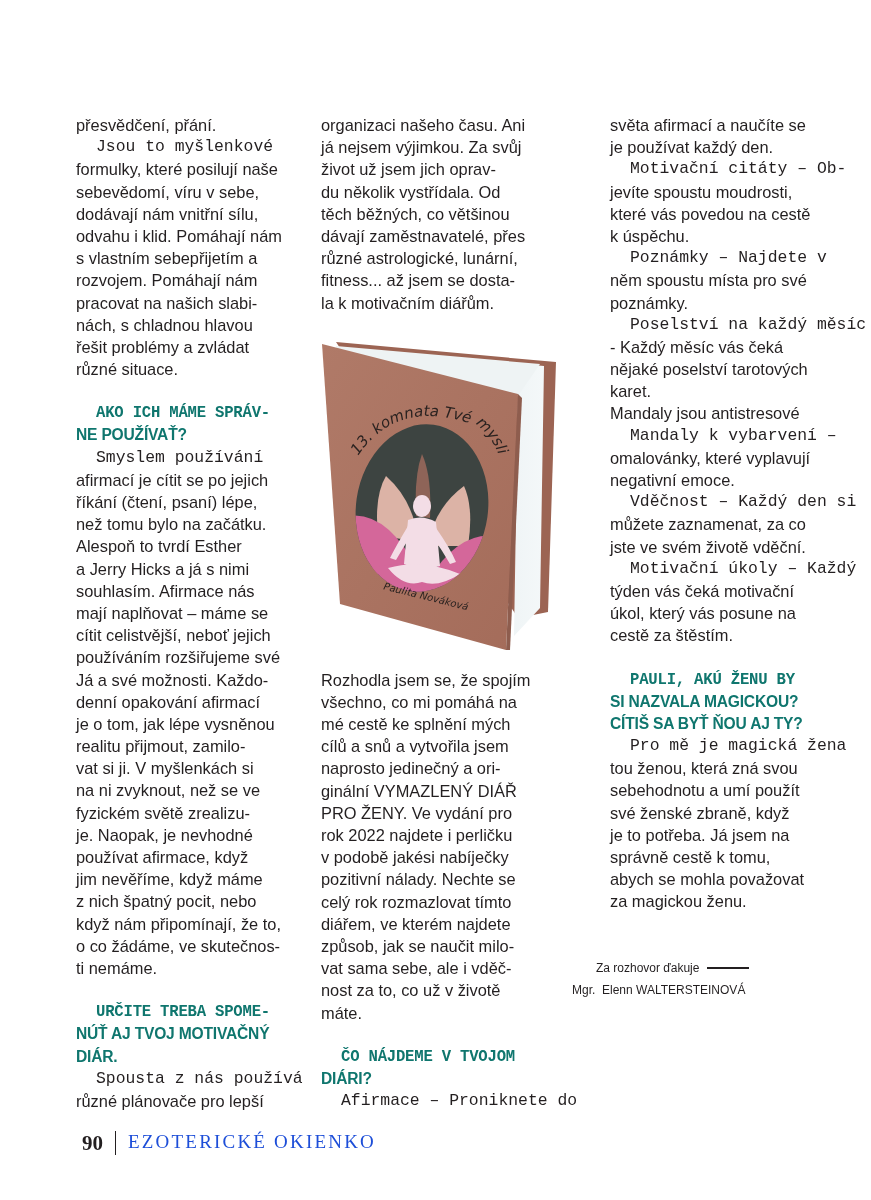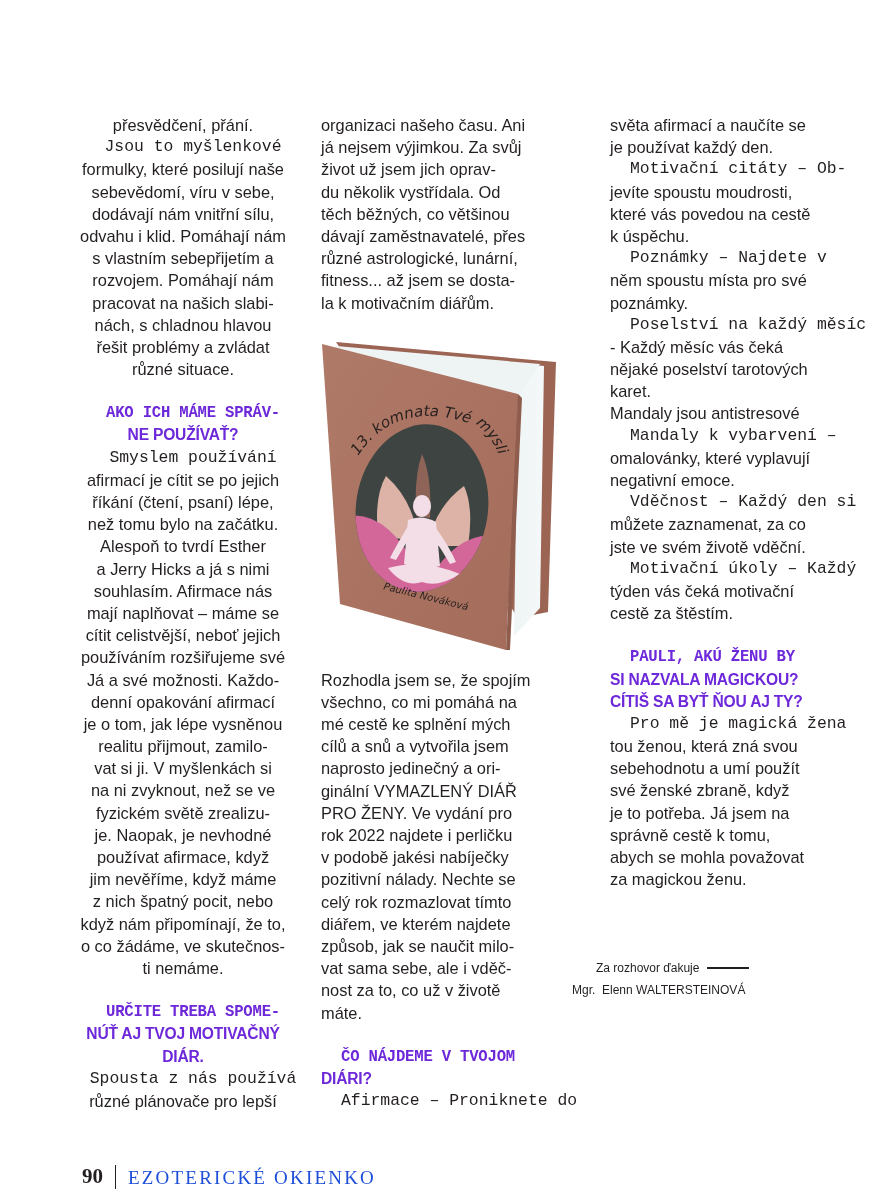--- a/index.html
+++ b/index.html
@@ -1,28 +1,28 @@
 <!DOCTYPE html>
 <html><head>
 <meta charset="utf-8">
 <style>
   html, body { margin: 0; padding: 0; background: #ffffff; }
   body { width: 871px; height: 1200px; position: relative; overflow: hidden;
          font-family: "Liberation Sans", "DejaVu Sans", sans-serif; color: #231f20; }
   .col { position: absolute; top: 114px; font-size: 16.4px; line-height: 22.2px; }
-  .col1 { left: 68px; width: 230px; text-align: center; }
+  .col1 { left: 76px; width: 230px; }
   .col2 { left: 321px; width: 236px; }
   .col3 { left: 574px; width: 236px; margin-left: 36px; }
   .ln { display: block; white-space: nowrap; height: 22.2px; }
   .ind { padding-left: 20px; font-family: Liberation Mono, monospace; }
-  .head { font-weight: 700; color: #6d28d9; font-size: 15.6px; letter-spacing: -0.2px; }
+  .head { font-weight: 700; color: #0f766e; font-size: 15.6px; letter-spacing: -0.2px; }
   .gap { display: block; height: 22px; }
   .book { position: absolute; left: 318px; top: 336px; width: 250px; height: 316px; }
-  .footer { position: absolute; left: 82px; top: 1164px; font-family: "Liberation Serif", "DejaVu Serif", serif;
-            display: flex; align-items: flex-end; }
+  .footer { position: absolute; left: 82px; top: 1131px; font-family: "Liberation Serif", "DejaVu Serif", serif;
+            display: flex; align-items: flex-start; }
   .pageno { font-weight: 700; font-size: 21px; color: #231f20; }
   .sep { width: 1px; height: 24px; background: #231f20; margin: 0 12px; }
   .mag { font-size: 19px; letter-spacing: 2.2px; color: #1d4ed8; }
   .sign { position: absolute; left: 572px; top: 957px; width: 236px; font-size: 12px; line-height: 22px; }
   .sign .l1 { display: flex; align-items: center; padding-left: 24px; }
   .sign .dash { display: inline-block; width: 42px; height: 2px; background: #231f20; margin-left: 8px; }
 </style>
 </head>
 <body>
 
@@ -195,20 +195,21 @@
       <span class="ln">karet.</span>
       <span class="ln">Mandaly jsou antistresové</span>
       <span class="ln ind">Mandaly k vybarvení –</span>
       <span class="ln">omalovánky, které vyplavují</span>
       <span class="ln">negativní emoce.</span>
       <span class="ln ind">Vděčnost – Každý den si</span>
       <span class="ln">můžete zaznamenat, za co</span>
       <span class="ln">jste ve svém životě vděční.</span>
       <span class="ln ind">Motivační úkoly – Každý</span>
       <span class="ln">týden vás čeká motivační</span>
+      <span class="ln">úkol, který vás posune na</span>
       <span class="ln">cestě za štěstím.</span>
     </div>
   <span class="gap"></span>
   <div class="head">
       <span class="ln ind">PAULI, AKÚ ŽENU BY</span>
       <span class="ln">SI NAZVALA MAGICKOU?</span>
       <span class="ln">CÍTIŠ SA BYŤ ŇOU AJ TY?</span>
     </div>
   <div>
       <span class="ln ind">Pro mě je magická žena</span>

